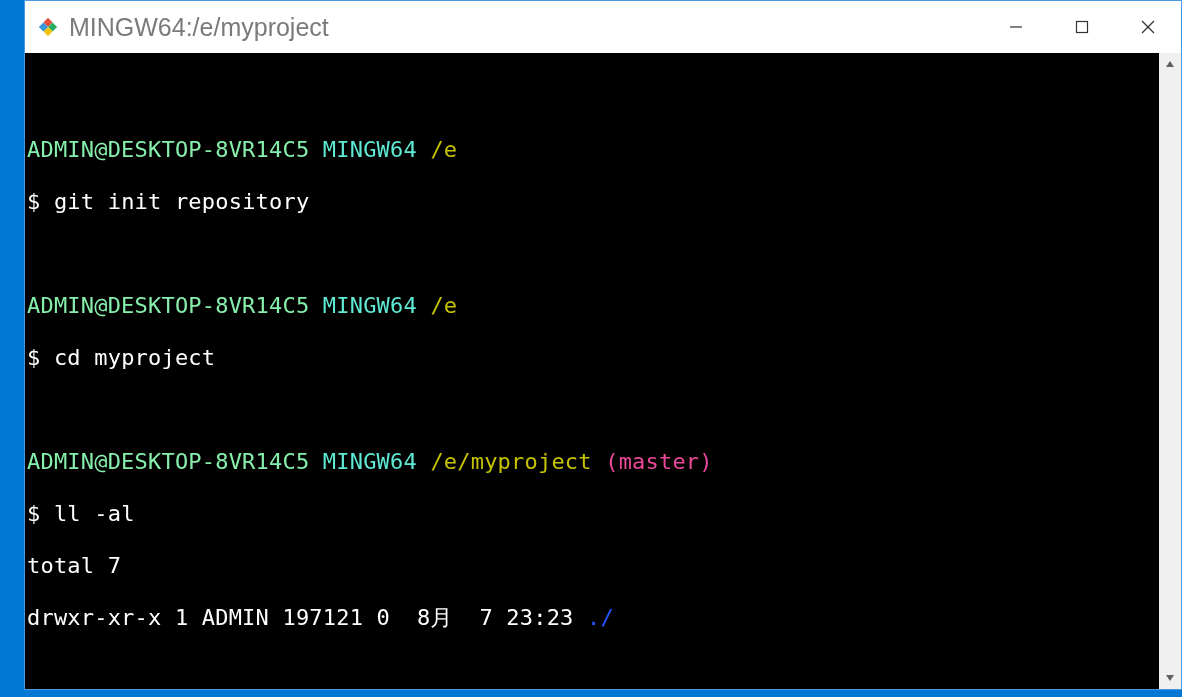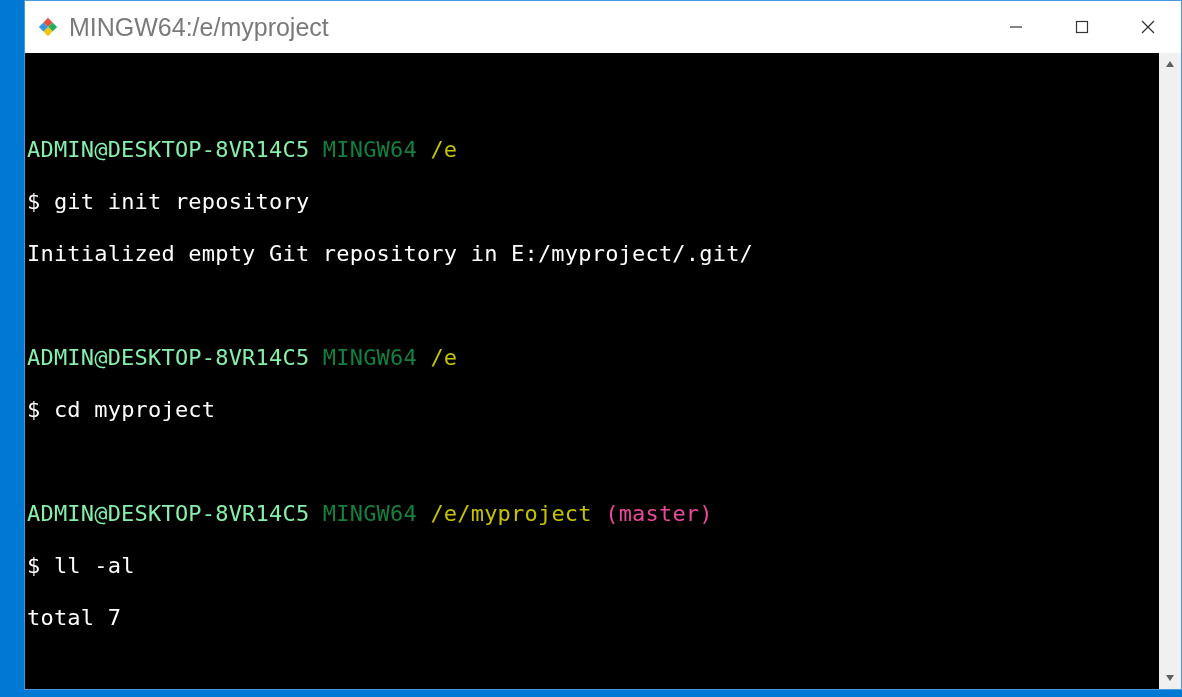--- a/index.html
+++ b/index.html
@@ -92,21 +92,21 @@
       align-items: center;
       justify-content: center;
       color: #606060;
       font-size: 10px;
       position: absolute;
     }
     .scroll-arrow.up { top: 0; }
     .scroll-arrow.down { bottom: 0; }
     .blank-line { height: 26px; }
     .green { color: #86efac; }
-    .magenta { color: #15803d; }
+    .magenta { color: #5eead4; }
     .yellow { color: #c5c300; }
     .cyan { color: #ec4899; }
     .blue { color: #2055ff; }
     .white { color: #ffffff; }
   </style>
 </head>
 <body>
 
 <div class="window">
 
@@ -139,28 +139,28 @@
           </svg>
       </div>
     </div>
   </div>
 
   <div class="client-area">
     <div class="terminal">
 <div class="blank-line"></div>
 <div><span class="green">ADMIN@DESKTOP-8VR14C5</span> <span class="magenta">MINGW64</span> <span class="yellow">/e</span></div>
 <div><span class="white">$</span> <span class="white">git init repository</span></div>
-<div><span class="white">Initialized empty Git repository in E:/myproject/.git/</span></div>
 <div class="blank-line"></div>
 <div><span class="green">ADMIN@DESKTOP-8VR14C5</span> <span class="magenta">MINGW64</span> <span class="yellow">/e</span></div>
 <div><span class="white">$</span> <span class="white">cd myproject</span></div>
 <div class="blank-line"></div>
 <div><span class="green">ADMIN@DESKTOP-8VR14C5</span> <span class="magenta">MINGW64</span> <span class="yellow">/e/myproject</span> <span class="cyan">(master)</span></div>
 <div><span class="white">$</span> <span class="white">ll -al</span></div>
 <div><span class="white">total 7</span></div>
+<div><span class="white">drwxr-xr-x 1 ADMIN 197121 0  8月  7 23:23 </span><span class="blue">./</span></div>
 
 
 
 
 
     </div>
 
     <div class="scrollbar">
       <div class="scroll-arrow up">
         <svg width="10" height="10" viewBox="0 0 10 10">

